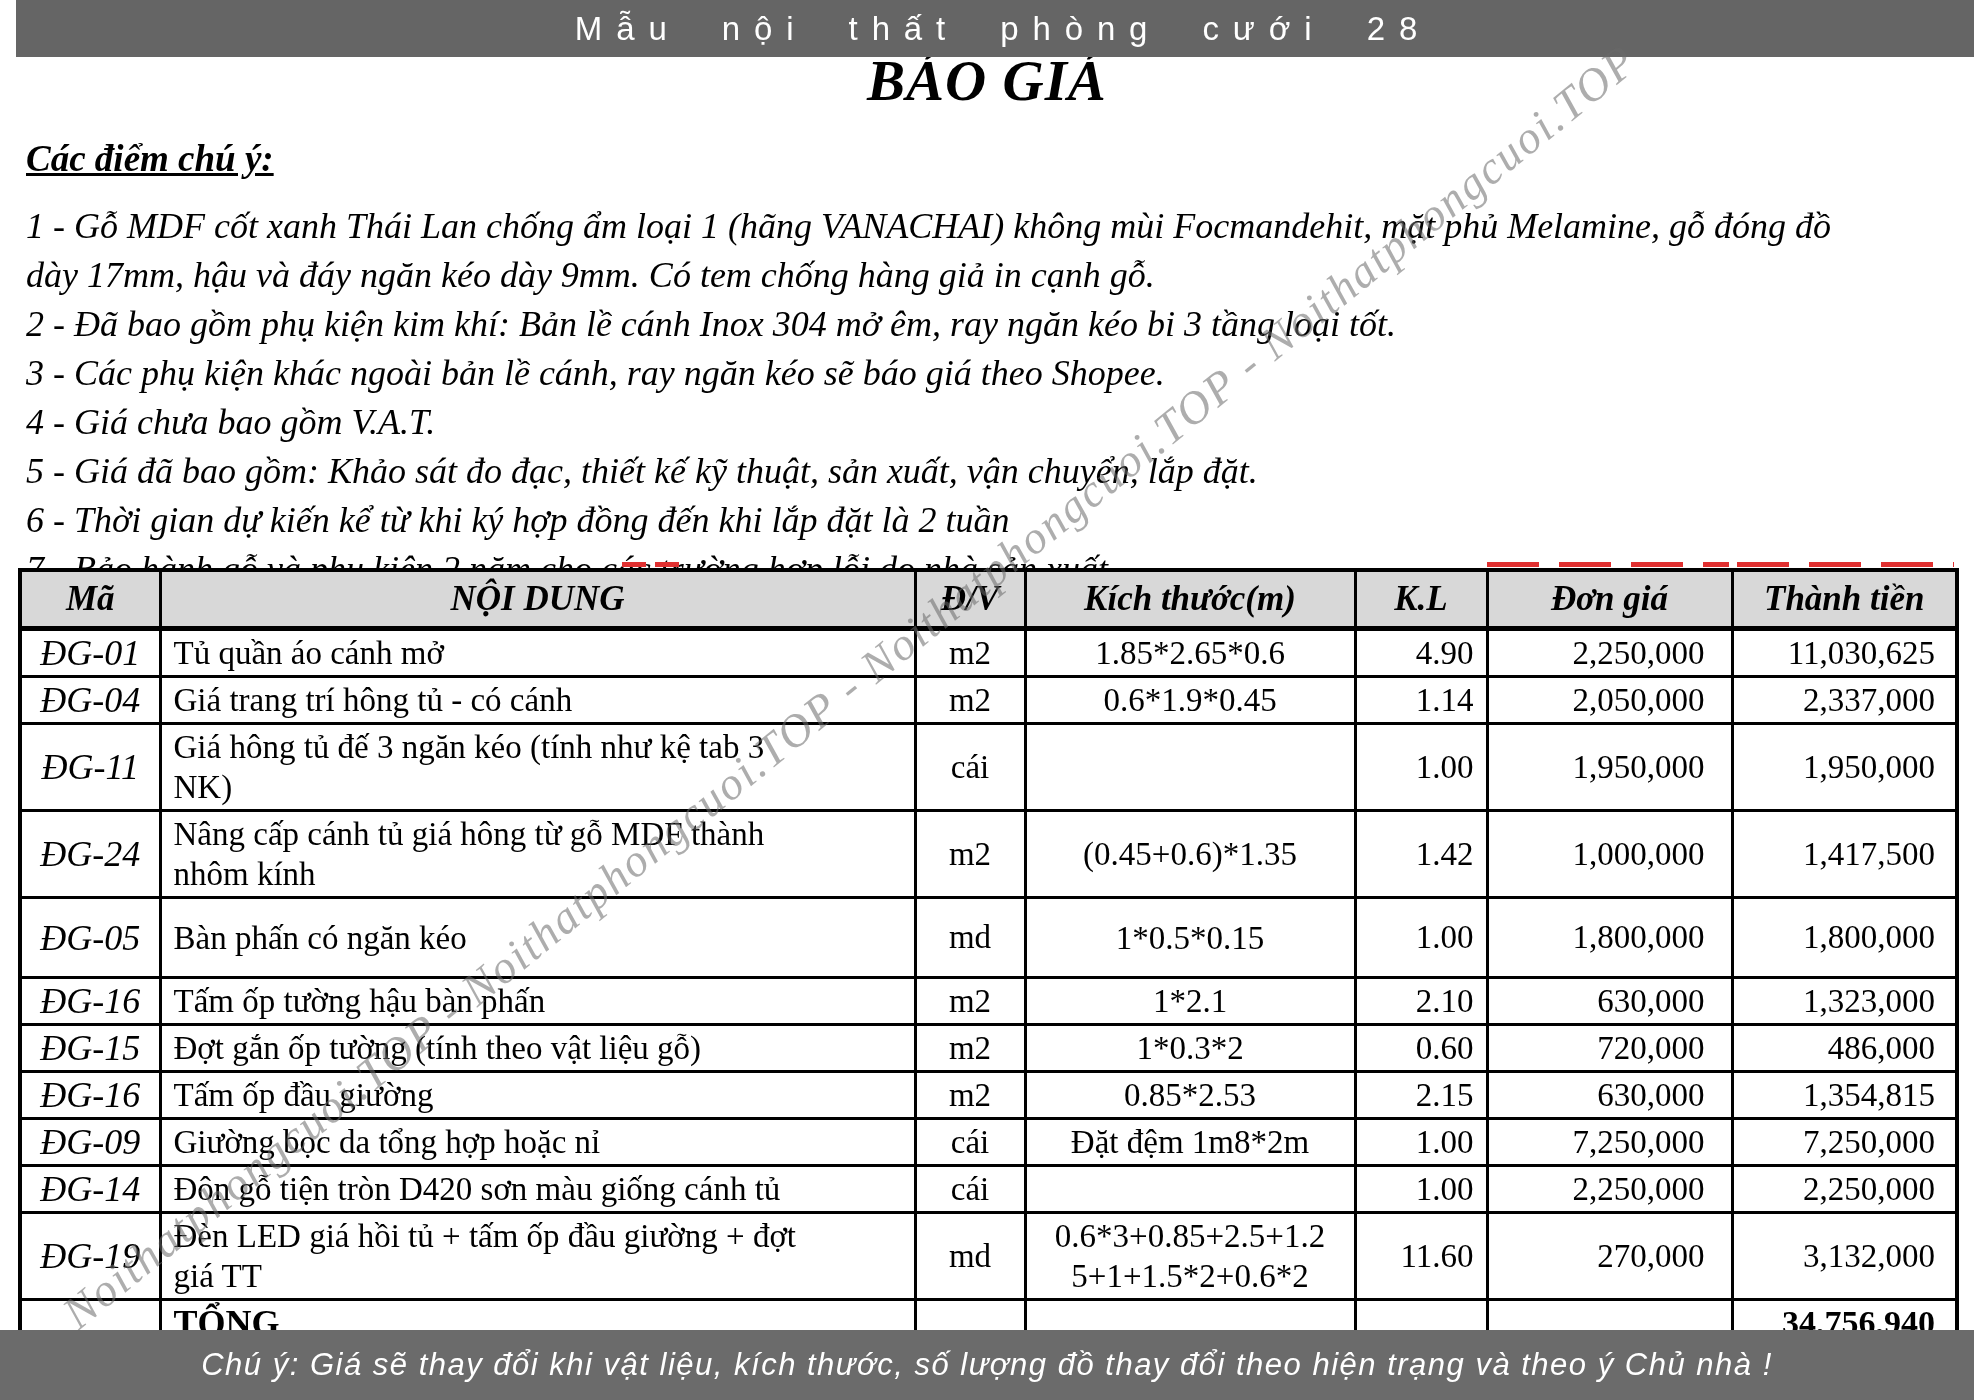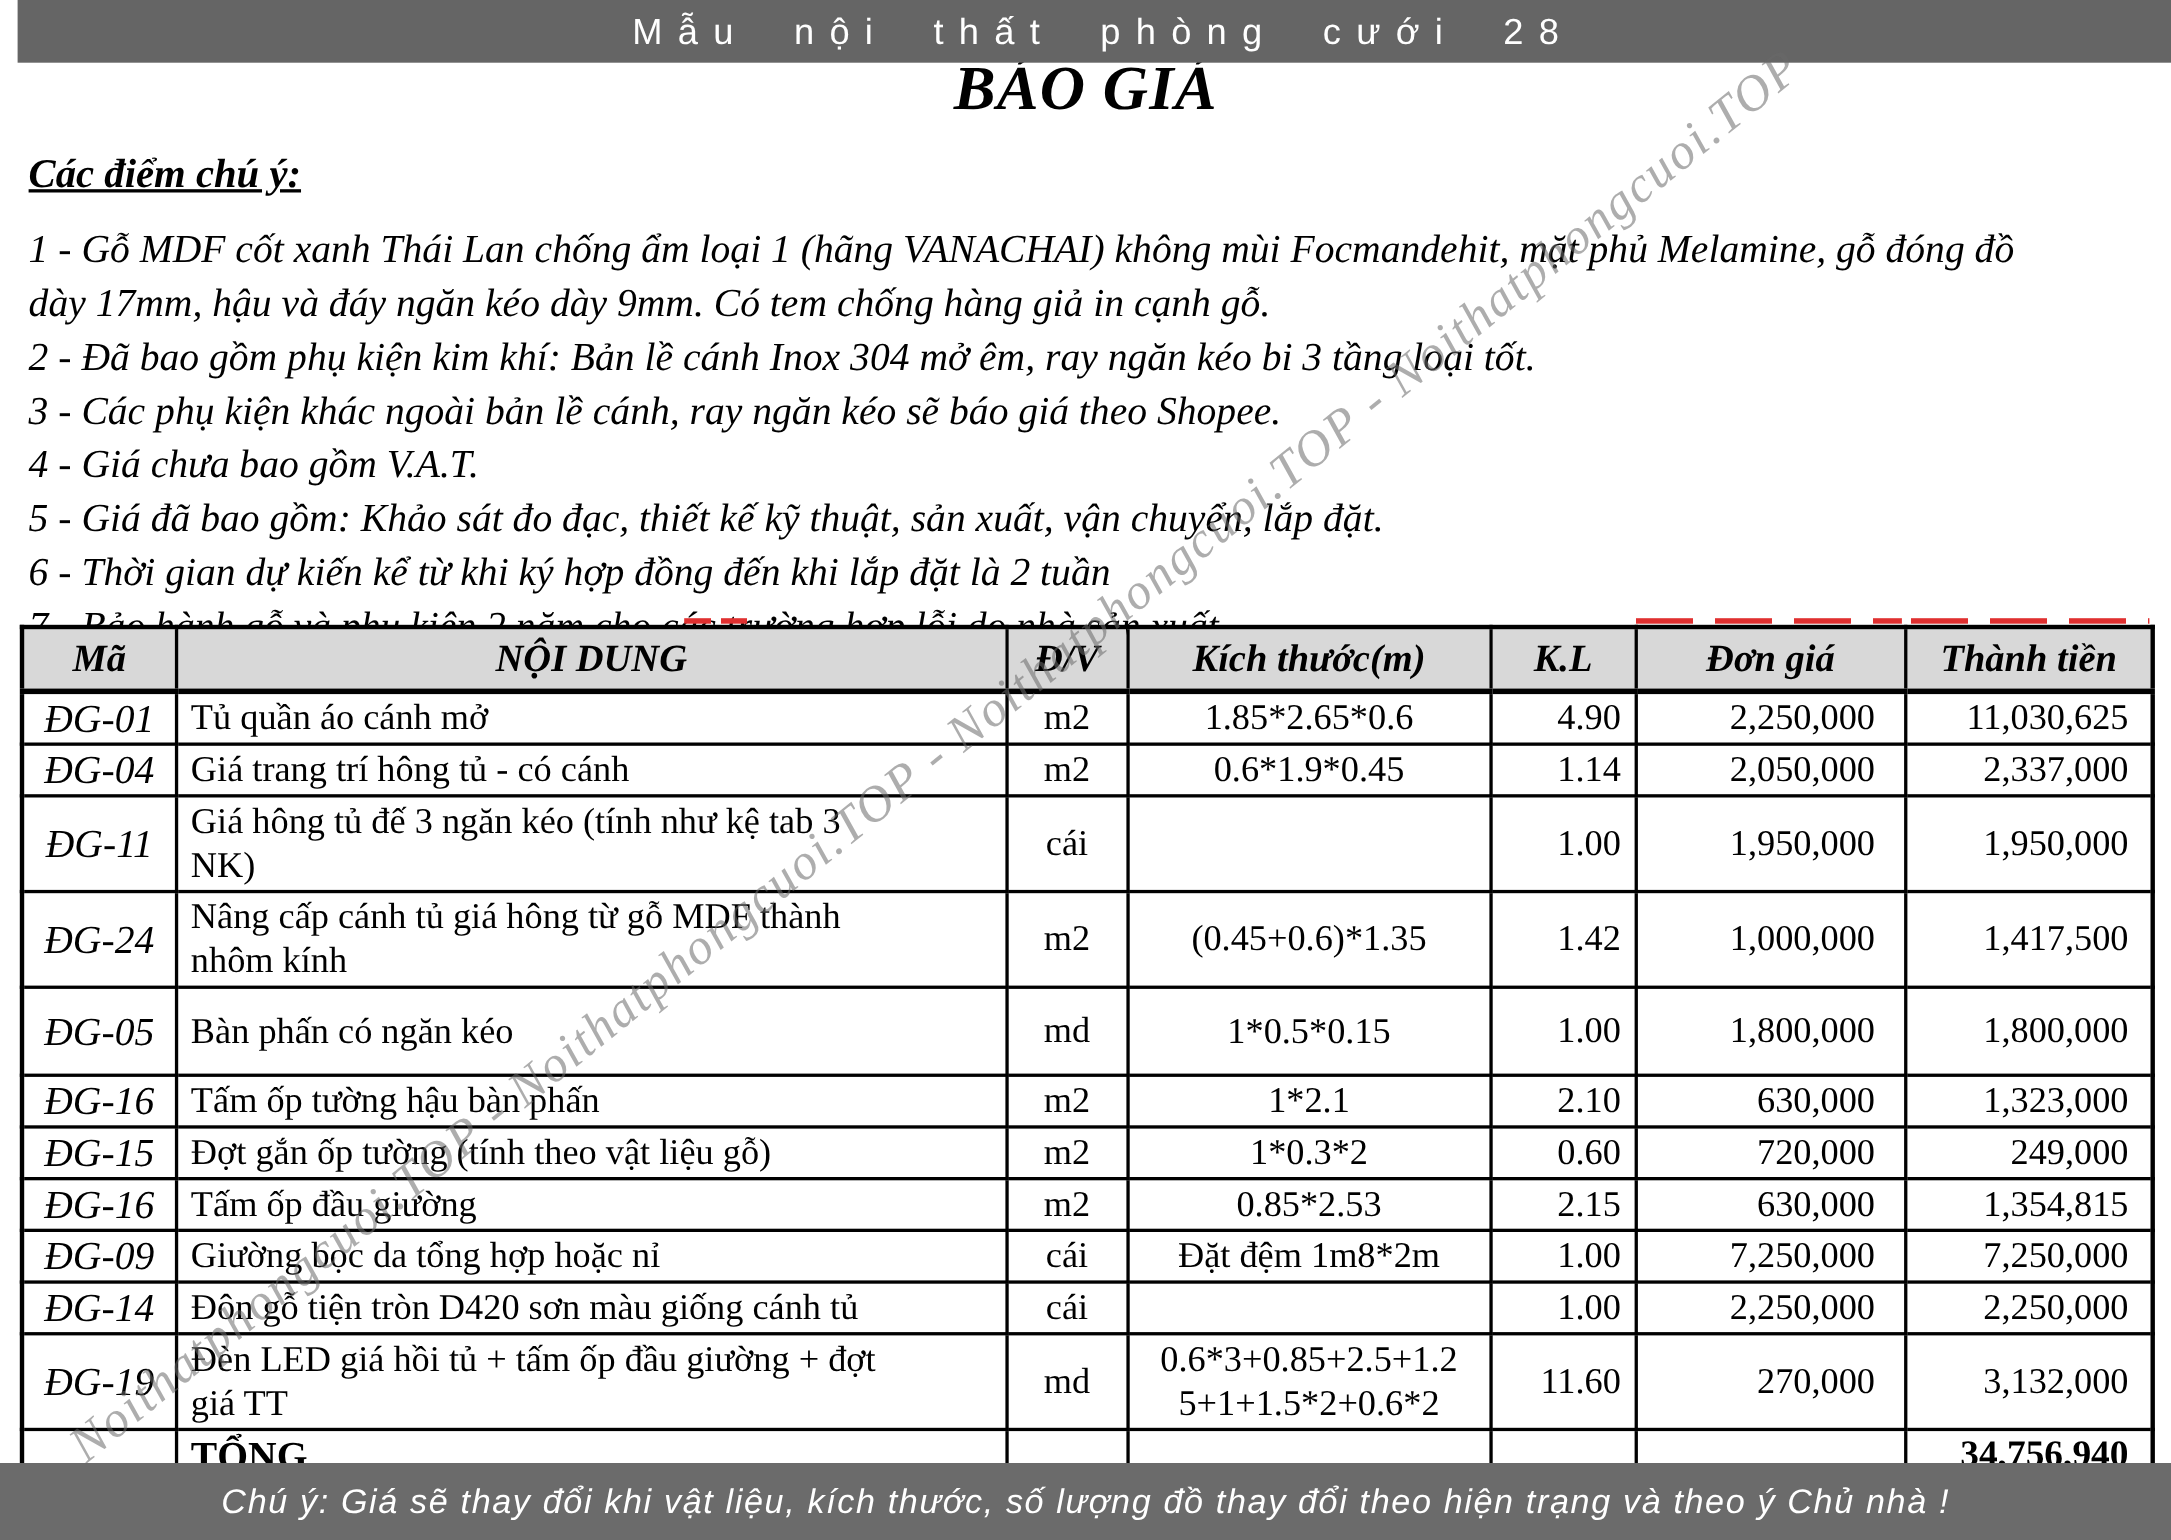--- a/index.html
+++ b/index.html
@@ -187,21 +187,21 @@
           <td class="col-price">630,000</td>
           <td class="col-amount">1,323,000</td>
         </tr>
         <tr>
           <td class="col-code">ĐG-15</td>
           <td class="col-content">Đợt gắn ốp tường (tính theo vật liệu gỗ)</td>
           <td class="col-unit">m2</td>
           <td class="col-size">1*0.3*2</td>
           <td class="col-qty">0.60</td>
           <td class="col-price">720,000</td>
-          <td class="col-amount">249,000</td>
+          <td class="col-amount">486,000</td>
         </tr>
         <tr>
           <td class="col-code">ĐG-16</td>
           <td class="col-content">Tấm ốp đầu giường</td>
           <td class="col-unit">m2</td>
           <td class="col-size">0.85*2.53</td>
           <td class="col-qty">2.15</td>
           <td class="col-price">630,000</td>
           <td class="col-amount">1,354,815</td>
         </tr>

